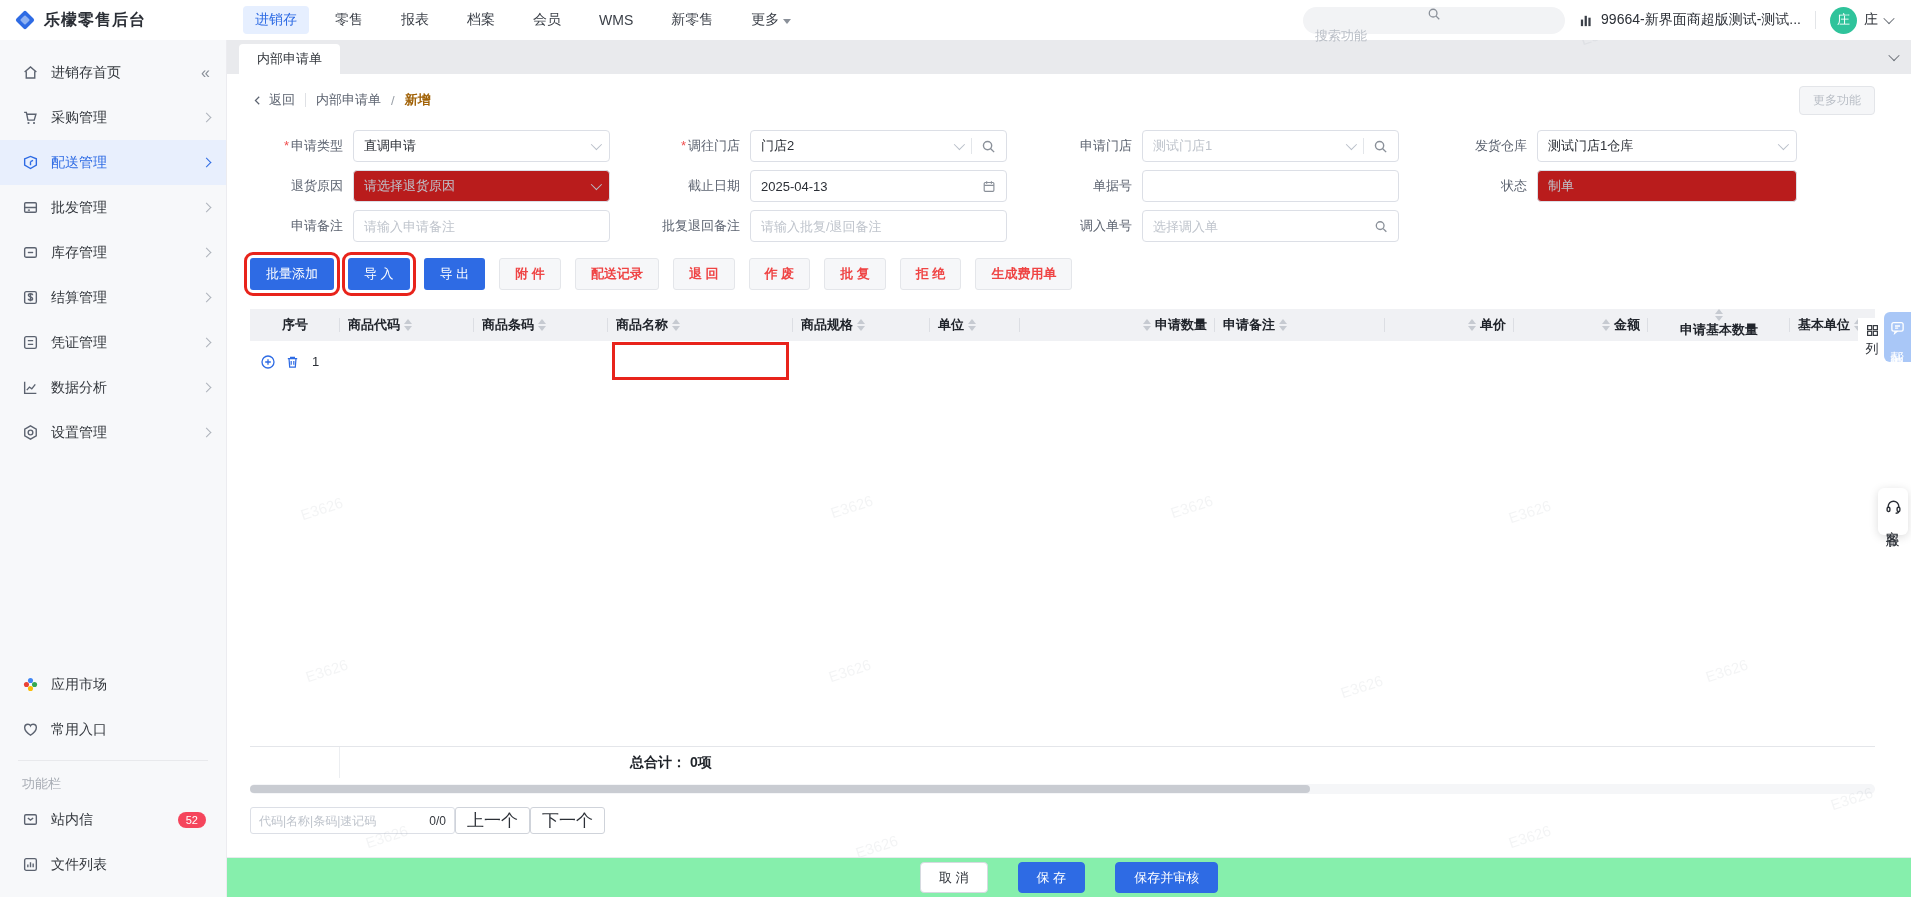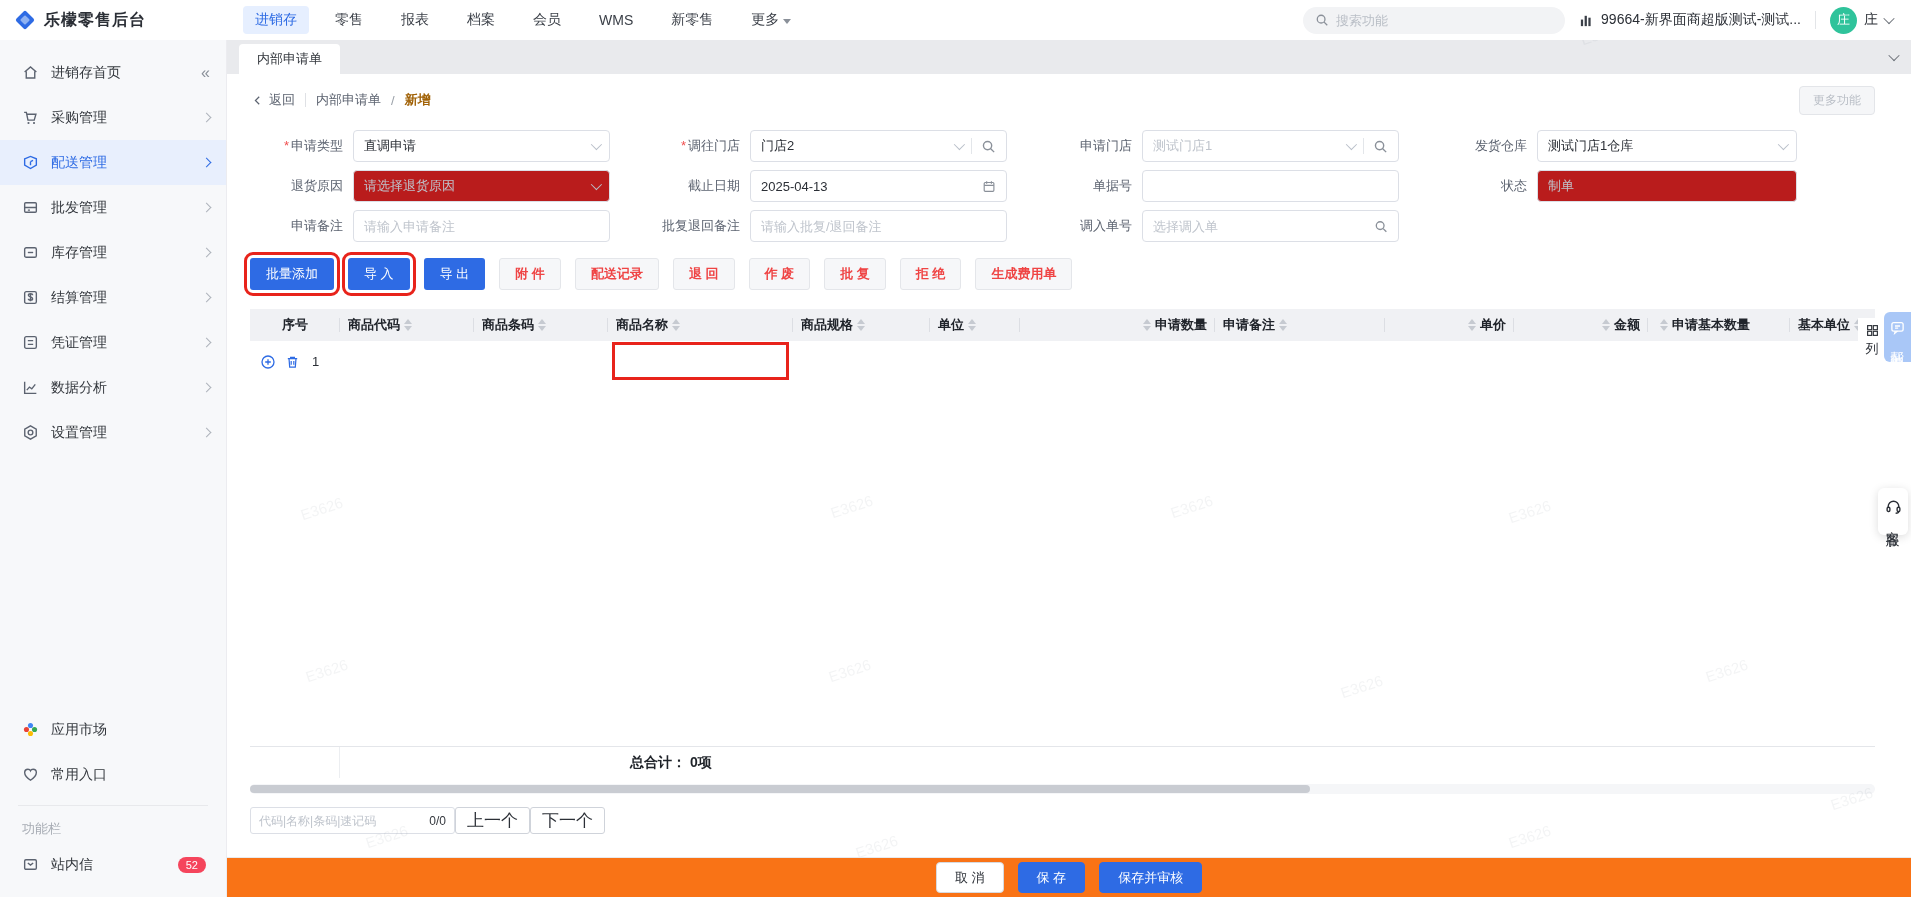--- a/index.html
+++ b/index.html
@@ -10,21 +10,21 @@
 
   
   .topbar { height:40px; background:#fff; display:flex; align-items:center; padding:0 18px 0 14px; position:relative; z-index:6; }
   .brand { display:flex; align-items:center; gap:8px; width:215px; }
   .brand-name { font-size:16px; font-weight:700; color:#2b2f36; letter-spacing:1px; }
   .topnav { display:flex; align-items:center; gap:14px; margin-left:14px; }
   .topnav-item { font-size:14px; color:#3a3f47; padding:5px 12px; border-radius:4px; cursor:pointer; display:flex; align-items:center; gap:4px; white-space:nowrap; }
   .topnav-item.active { color:#2e6be4; background:#e6efff; }
   .caret-dn { width:0; height:0; border-left:4px solid transparent; border-right:4px solid transparent; border-top:5px solid #8a9099; margin-top:2px; }
   .top-right { margin-left:auto; display:flex; align-items:center; gap:14px; }
-  .top-search { width:262px; height:27px; background:#f2f3f5; border-radius:14px; display:flex; align-items:center; padding:0 12px; gap:7px; }
+  .top-search { width:262px; height:27px; background:#f2f3f5; border-radius:14px; display:flex; align-items:center; padding:0 12px; gap:7px;flex-direction:column; }
   .top-search input { border:none; outline:none; background:transparent; font-size:13px; color:#333; width:100%; }
   .top-search input::placeholder { color:#b9bec6; }
   .tenant { display:flex; align-items:center; gap:7px; font-size:14px; color:#2b2f36; cursor:pointer; max-width:240px; white-space:nowrap; }
   .top-divider { width:1px; height:18px; background:#e3e5e8; }
   .userbox { display:flex; align-items:center; gap:7px; cursor:pointer; }
   .avatar { width:27px; height:27px; border-radius:50%; background:#2fc39b; color:#fff; display:flex; align-items:center; justify-content:center; font-size:13px; }
   .user-name { font-size:14px; color:#2b2f36; }
 
   
   .shell { display:flex; height:857px; }
@@ -87,21 +87,21 @@
   .th { display:flex; align-items:center; padding:0 8px; height:100%; position:relative; cursor:pointer; }
   .th::after { content:""; position:absolute; right:0; top:9px; height:14px; width:1px; background:#dcdee3; }
   .th:last-child::after { display:none; }
   .th.right { justify-content:flex-end; }
   .th.center { justify-content:center; }
   .sort { display:inline-flex; flex-direction:column; margin:0 4px; gap:2px; }
   .sort i { width:0; height:0; border-left:4px solid transparent; border-right:4px solid transparent; display:block; }
   .sort .up { border-bottom:5px solid #c6cad1; }
   .sort .dn { border-top:5px solid #c6cad1; }
   .c0{width:90px;} .c1{width:134px;} .c2{width:134px;} .c3{width:185px;} .c4{width:137px;} .c5{width:90px;}
-  .c6{width:195px;} .c7{width:170px;} .c8{width:129px;} .c9{width:134px;} .c10{width:142px;} .c11{width:85px;}
+  .c6{width:195px;} .c7{width:170px;} .c8{width:129px;} .c9{width:134px;} .c10{width:142px;flex-direction:column;} .c11{width:85px;}
   .trow { display:flex; height:41px; align-items:center; background:#fff; font-size:13px; }
   .td { padding:0 8px; height:100%; display:flex; align-items:center; }
   .row-tools { display:flex; align-items:center; gap:9px; padding-left:10px; width:62px; }
   .seq { width:28px; text-align:left; color:#2b2f36; }
   .redcell { position:relative; }
   .redcell .redbox { position:absolute; left:4px; right:4px; top:1px; bottom:2px; border:3px solid #e8231b; background:#fff; }
   .tbody-empty { height:364px; background:#fff; }
   .totrow { display:flex; height:32px; border-top:1px solid #e4e6ea; align-items:center; font-weight:700; color:#1f2329; font-size:14px; }
   .totrow .frozen-sep { width:90px; height:100%; border-right:1px solid #eceef1; }
   .totrow .tot { margin-left:290px; display:flex; gap:4px; }
@@ -112,21 +112,21 @@
 
   
   .foot-controls { margin:13px 0 0 23px; display:flex; align-items:flex-start; }
   .qsearch { width:205px; height:27px; border:1px solid #dcdfe6; border-radius:3px; display:flex; align-items:center; padding:0 8px; gap:6px; background:#fff; }
   .qsearch input { border:none; outline:none; flex:1; font-size:12px; color:#333; min-width:0; font-family:inherit; }
   .qsearch input::placeholder { color:#bfc4cc; }
   .qcount { font-size:12px; color:#33373d; flex:none; }
   .pager-btn { height:27px; padding:0 11px; background:#fff; border:1px solid #cfd3da; border-radius:3px; font-size:17px; color:#2b2f36; cursor:pointer; font-family:inherit; }
 
   
-  .bottombar { position:absolute; left:0; right:0; bottom:0; height:40px; background:#f97316; border-top:1px solid #e8eaed; display:flex; align-items:center; justify-content:center; gap:14px; z-index:4; }
+  .bottombar { position:absolute; left:0; right:0; bottom:0; height:40px; background:#86efac; border-top:1px solid #e8eaed; display:flex; align-items:center; justify-content:center; gap:30px; z-index:4; }
   .bbtn { height:31px; padding:0 18px; border-radius:4px; font-size:13px; display:inline-flex; align-items:center; cursor:pointer; font-family:inherit; }
   .bbtn.ghost { background:#fff; border:1px solid #d6dae0; color:#2b2f36; }
   .bbtn.primary { background:#2e6be4; border:1px solid #2e6be4; color:#fff; }
 
   
   .col-config { position:absolute; left:1858px; top:318px; width:28px; background:#fff; display:flex; flex-direction:column; align-items:center; gap:3px; padding:6px 0; z-index:6; cursor:pointer; color:#2b2f36; font-size:13px; }
   .helptab { position:absolute; right:0; top:312px; width:27px; background:#a9c7f7; border-radius:6px 0 0 6px; color:#fff; display:flex; flex-direction:column; align-items:center; padding:8px 0 10px; gap:5px; z-index:7; cursor:pointer; }
   .vtext { writing-mode:vertical-lr; letter-spacing:3px; font-size:14px; line-height:1; }
   .service { position:absolute; right:3px; top:488px; width:30px; background:#fff; border-radius:6px; box-shadow:0 2px 10px rgba(0,0,0,.14); display:flex; flex-direction:column; align-items:center; padding:10px 0 9px; gap:5px; color:#2b2f36; z-index:7; cursor:pointer; }
 
@@ -311,20 +311,29 @@
     <div class="side-item">
       <span class="ic">
         <svg width="17" height="17" viewBox="0 0 16 16" fill="none" stroke="currentColor" stroke-width="1.3">
             <rect x="2.5" y="3.5" width="11" height="9" rx="1.2"></rect>
             <path d="M5.5 6.5 8 8.6l2.5-2.1"></path>
           </svg>
       </span>
       <span class="lbl">站内信</span>
       <span class="badge">52</span>
     </div>
+    <div class="side-item">
+      <span class="ic">
+        <svg width="17" height="17" viewBox="0 0 16 16" fill="none" stroke="currentColor" stroke-width="1.3">
+            <rect x="2.5" y="2.5" width="11" height="11" rx="1.5"></rect>
+            <path d="M5.5 10.5V8M8 10.5V5.8M10.5 10.5V7"></path>
+          </svg>
+      </span>
+      <span class="lbl">文件列表</span>
+    </div>
     <div class="sidebar-bottom-pad"></div>
   </aside>
 
   <div class="main">
     <div class="tabbar">
       <div class="tab">内部申请单</div>
       <div class="tabbar-exp">
         <span class="chev-d"></span>
       </div>
     </div>

